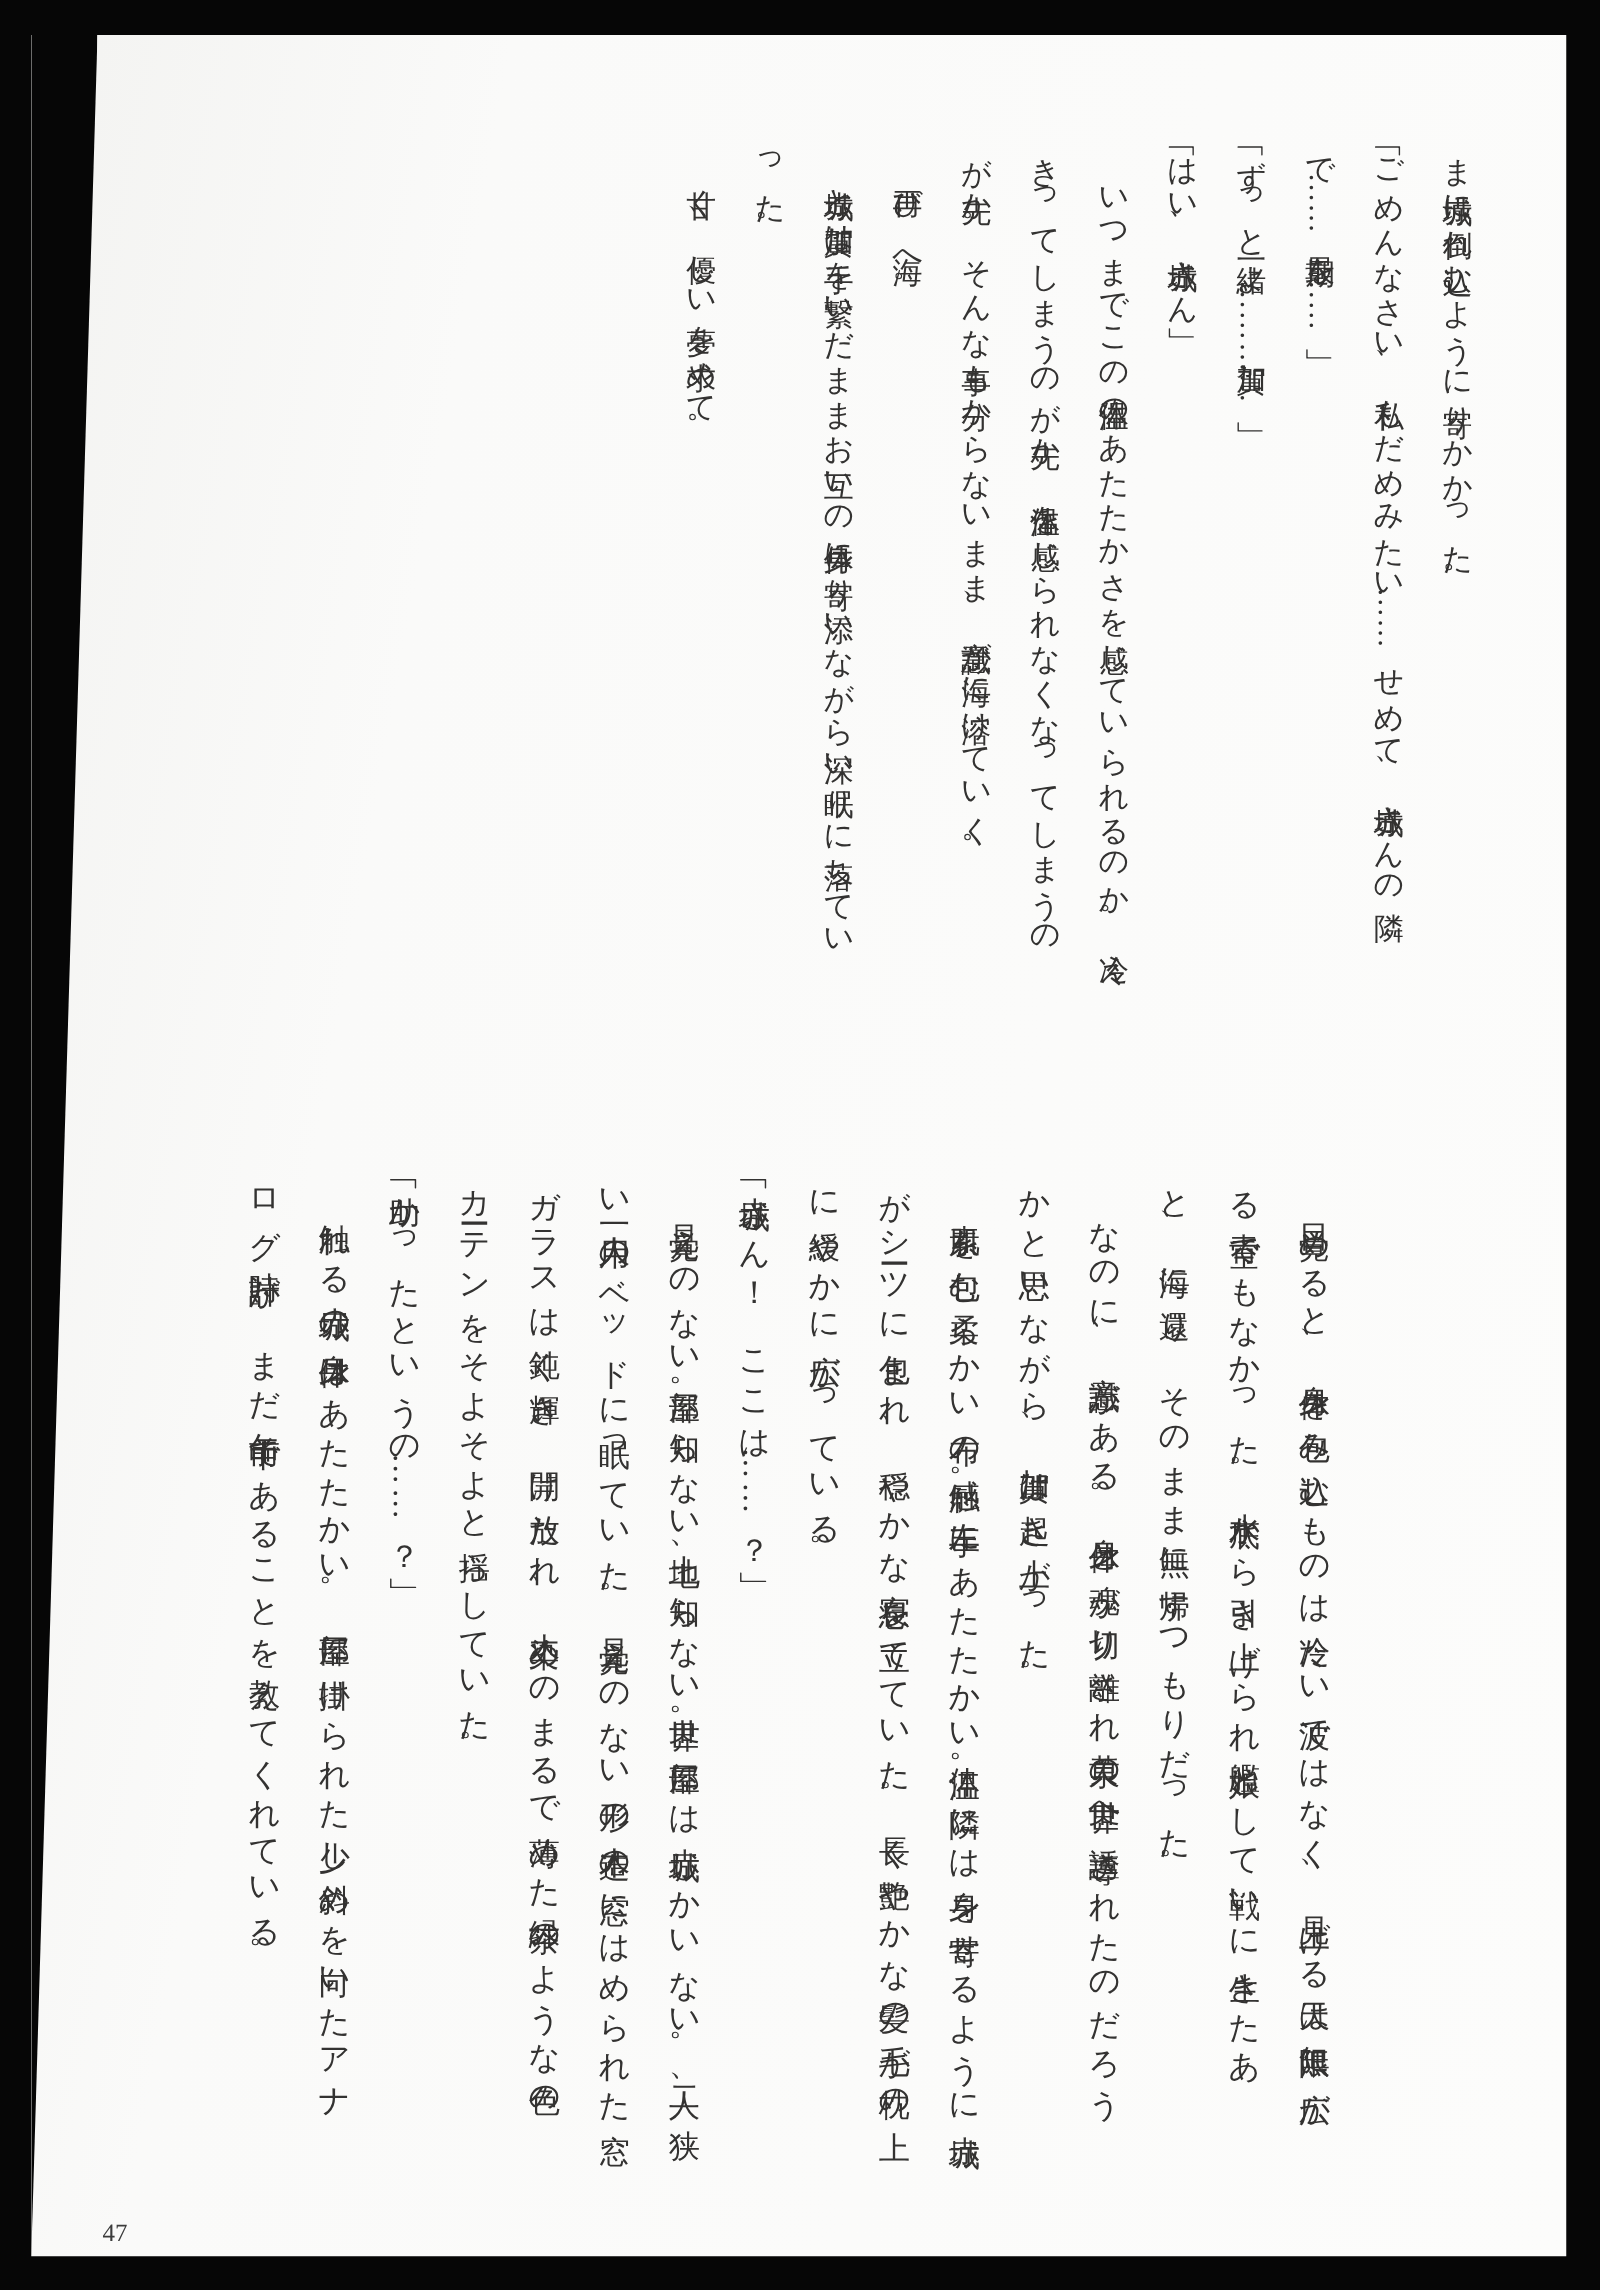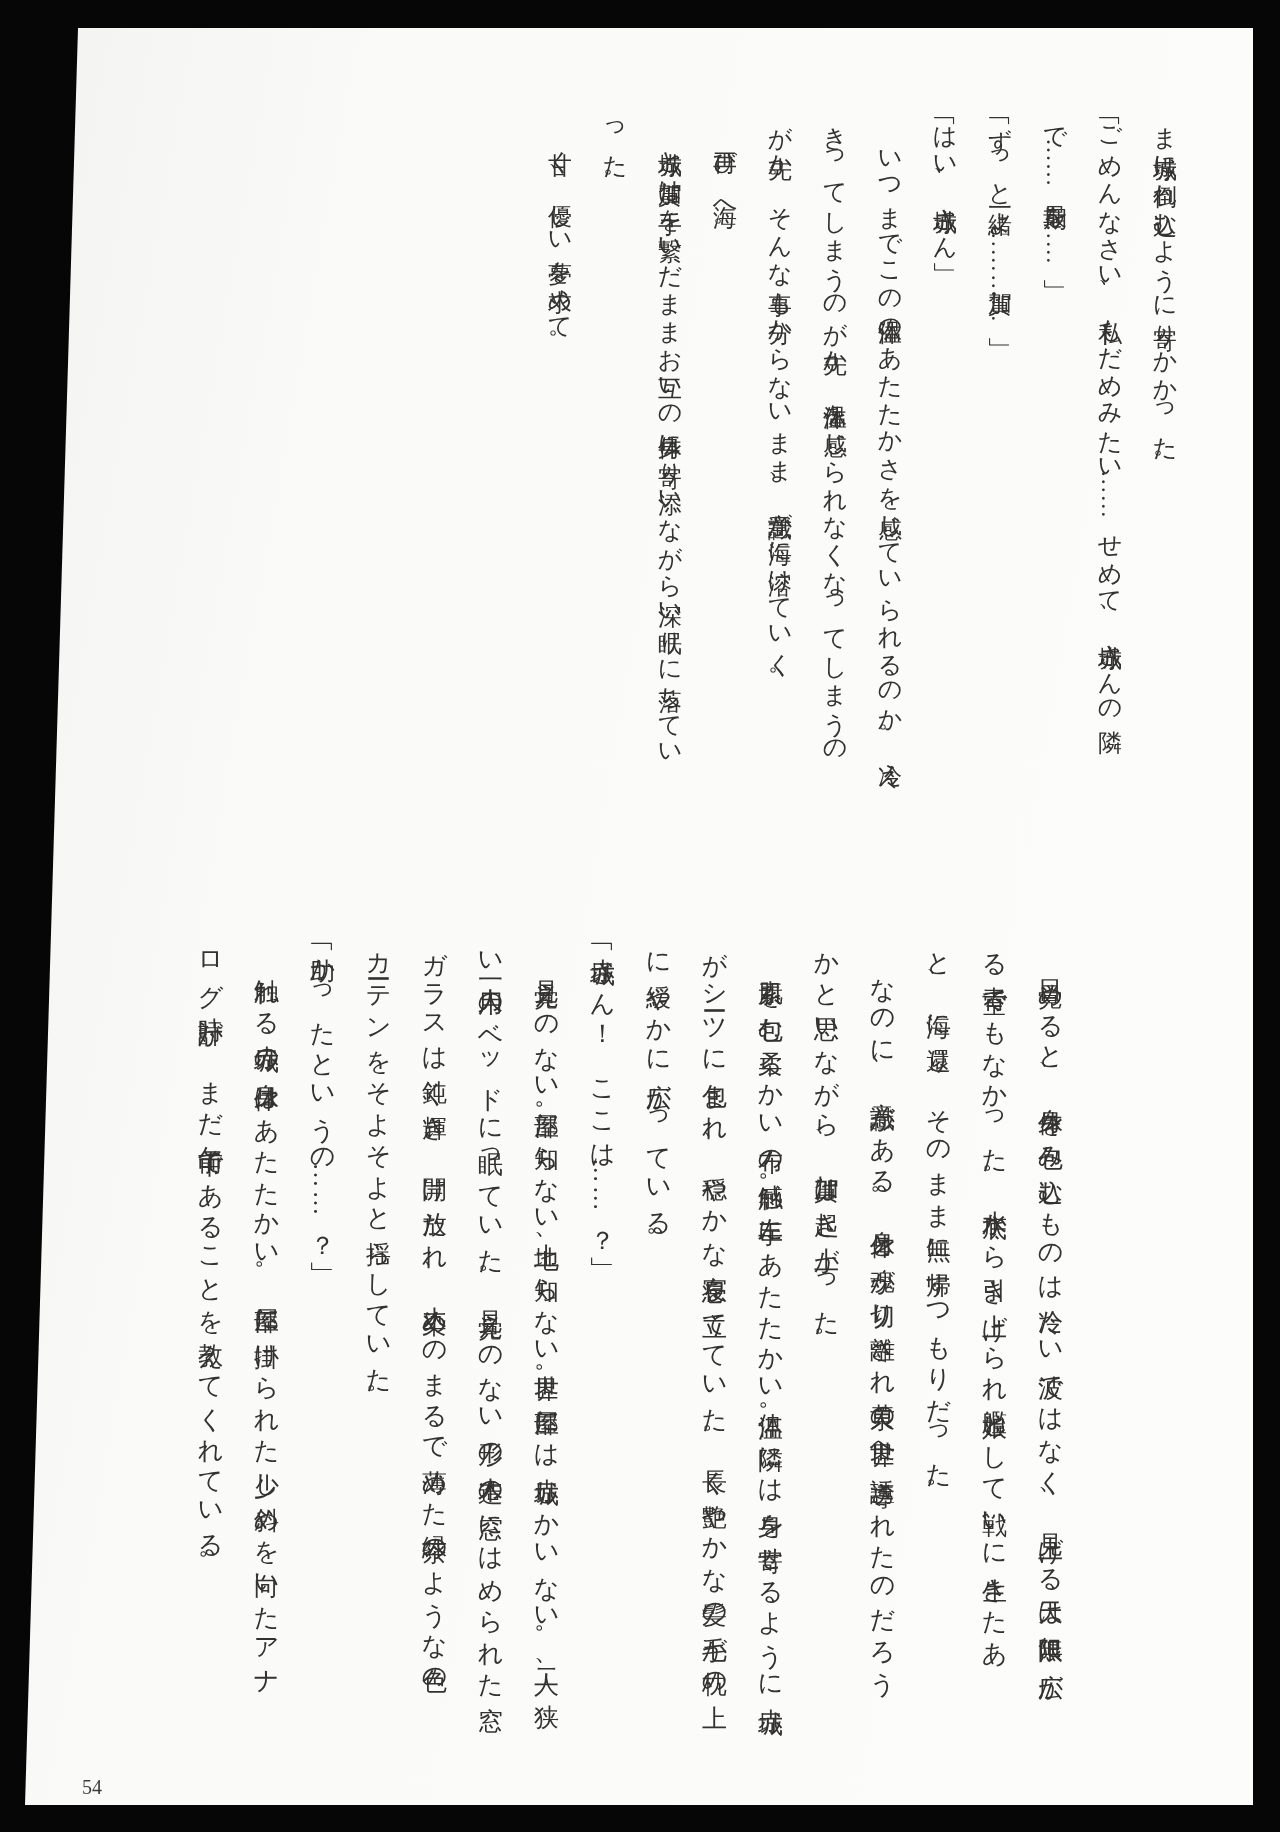--- a/index.html
+++ b/index.html
@@ -94,15 +94,15 @@
     <div class="vtext block-bottom">
         <p class="indent">目覚めると、身体を包み込むものは冷たい波ではなく、見上げる天は無限に広がる青空でもなかった。水底から引き上げられ艦娘として戦いに生きたあと、海に還り、そのまま無に帰すつもりだった。</p>
         <p class="indent">なのに、意識がある。身体と魂が切り離され黄泉の世界へ誘導されたのだろうかと思いながら、加賀は起き上がった。</p>
         <p class="indent">素肌を包む柔らかい布の感触。左手にあたたかい体温。隣には身を寄せるように赤城がシーツに包まれ、穏やかな寝息を立てていた。長く艶やかな髪の毛が枕の上に緩やかに広がっている。</p>
         <p>「赤城さん！　ここは……？」</p>
         <p class="indent">見覚えのない部屋。知らない土地、知らない世界。部屋には赤城しかいない。二人、狭い一人用のベッドに眠っていた。見覚えのない形の木造の窓にはめられた窓ガラスは鈍く輝き、開け放たれ、木染めのまるで薄めた緑茶のような色のカーテンをそよそよと揺らしていた。</p>
         <p>「助かったというの……？」</p>
         <p class="indent">触れる赤城の身体はあたたかい。部屋に掛けられた少し斜めを向いたアナログ時計が、まだ午前中であることを教えてくれている。</p>
       </div>
 
-    <div class="page-number">54</div>
+    <div class="page-number">47</div>
   </div>
 </div>
 
 </body></html>

